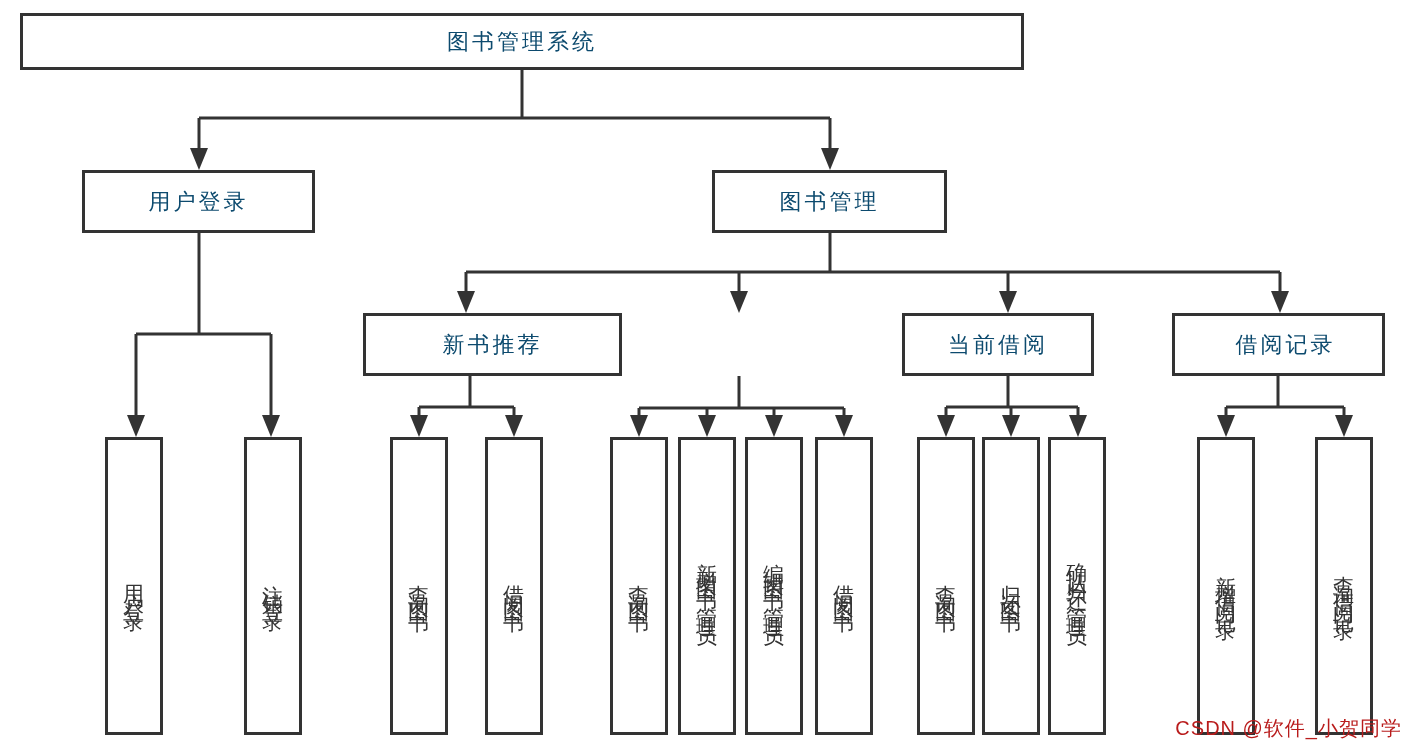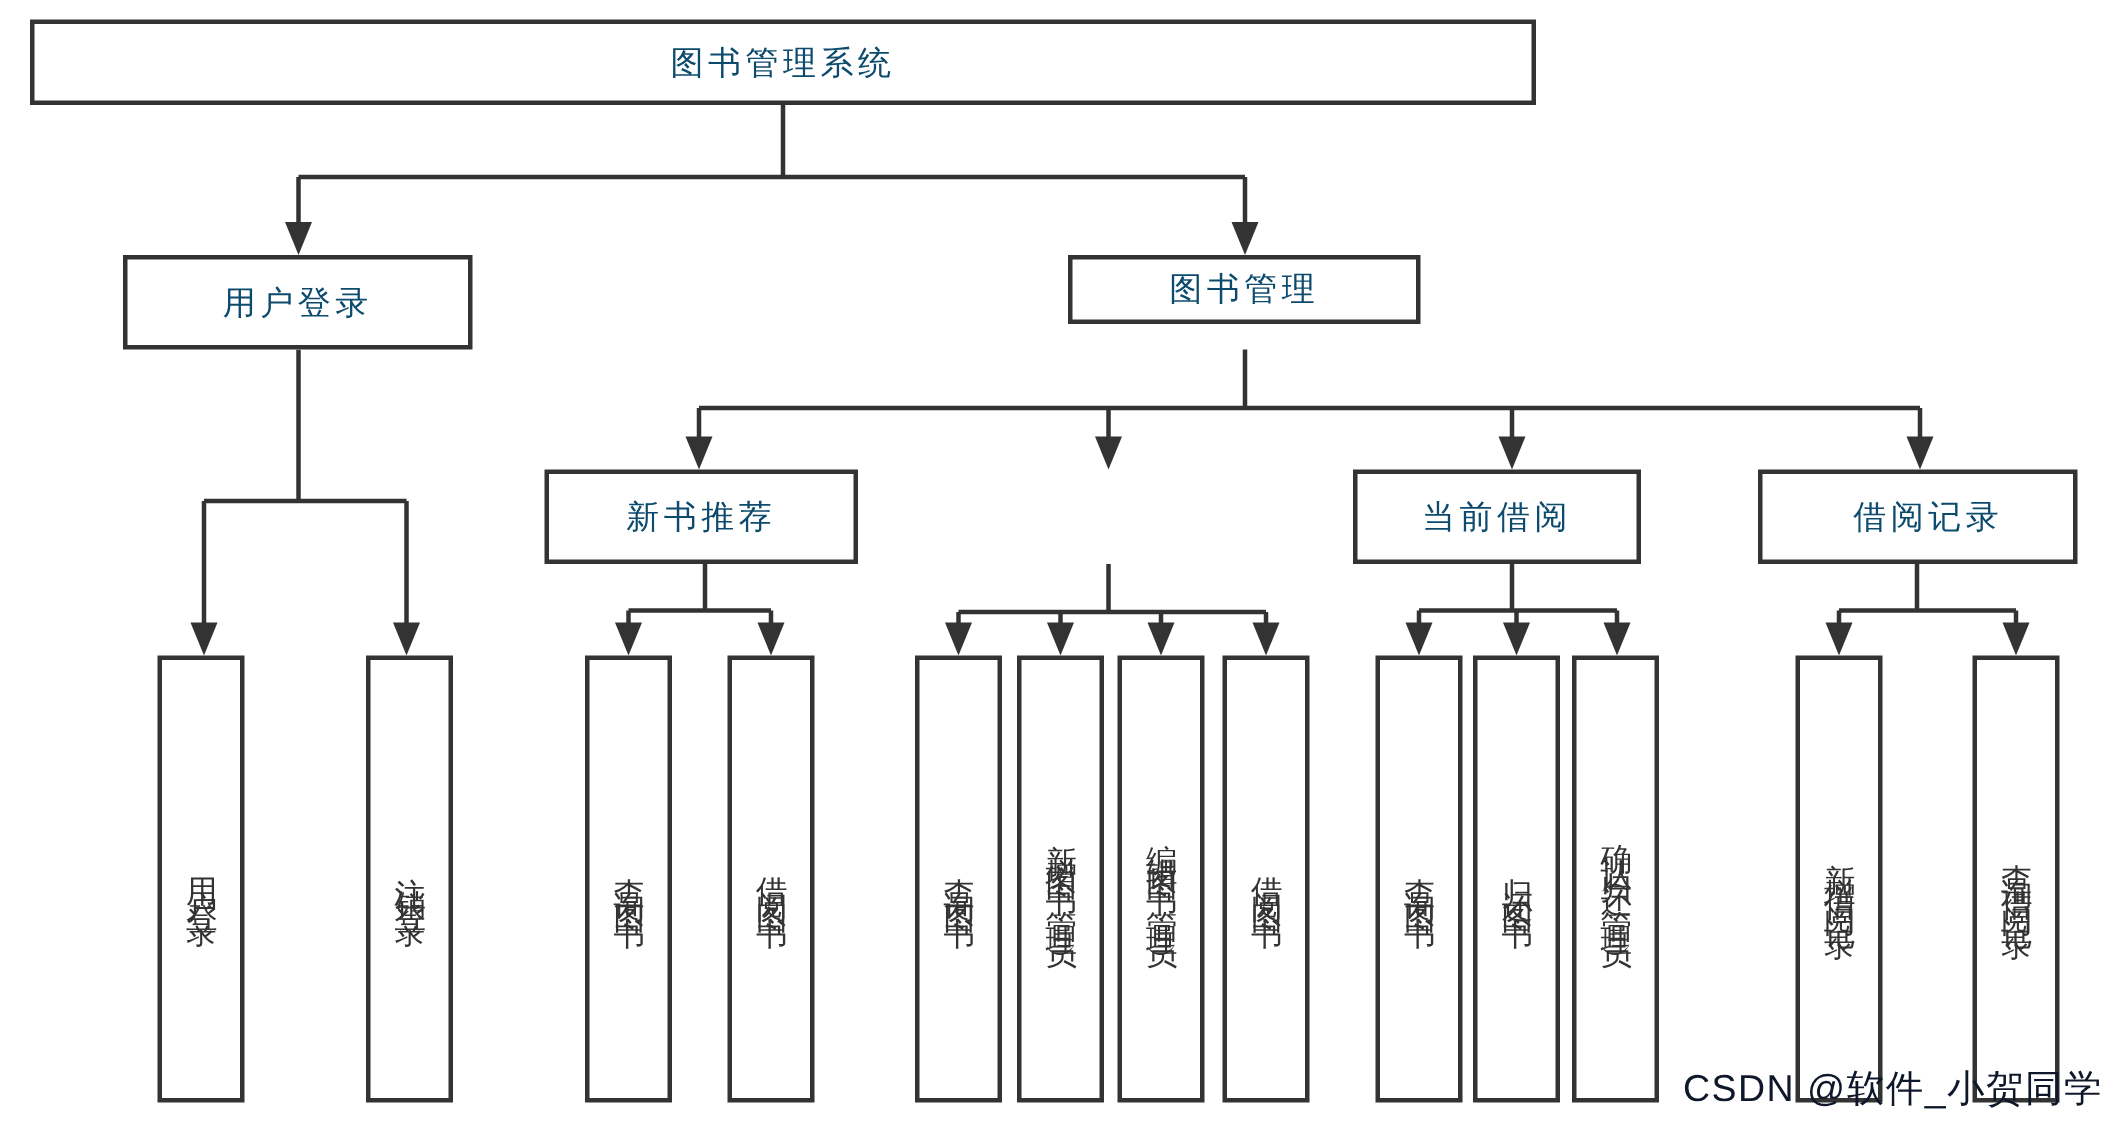--- a/index.html
+++ b/index.html
@@ -22,23 +22,23 @@
     display: flex;
     align-items: center;
     justify-content: center;
     font-size: 22px;
     letter-spacing: 3px;
     color: #0c4a6e;
     white-space: nowrap;
   }
   .root   { left: 20px;   top: 13px;  width: 1004px; height: 57px; }
   .lv2-a  { left: 82px;   top: 170px; width: 233px;  height: 63px; }
-  .lv2-b  { left: 712px;  top: 170px; width: 235px;  height: 46px; font-family: Liberation Serif, serif; }
+  .lv2-b  { left: 712px;  top: 170px; width: 235px;  height: 63px; font-family: Liberation Serif, serif; }
   .lv3    { top: 313px; height: 63px; }
-  .lv3-a  { left: 363px;  width: 209px; }
+  .lv3-a  { left: 363px;  width: 259px; }
   .lv3-b  { left: 632px;  width: 215px; }
   .lv3-c  { left: 902px;  width: 192px; }
   .lv3-d  { left: 1172px; width: 213px; padding-left: 14px; }
 
   .leaf {
     position: absolute;
     box-sizing: border-box;
     top: 437px;
     width: 58px;
     height: 298px;
@@ -61,22 +61,22 @@
   .lf5  { left: 610px; }  .lf6  { left: 678px; }
   .lf7  { left: 745px; }  .lf8  { left: 815px; }
   .lf9  { left: 917px; }  .lf10 { left: 982px; }
   .lf11 { left: 1048px; }
   .lf12 { left: 1197px; } .lf13 { left: 1315px; }
 
   .watermark {
     position: absolute;
     right: 3px;
     bottom: 5px;
-    font-size: 25px;
-    color: #0f172a;
+    font-size: 20px;
+    color: #b91c1c;
     letter-spacing: 1px;
     white-space: nowrap;
   }
 </style>
 </head>
 <body>
 
 <div class="canvas">
 
   <svg class="wires" viewBox="0 0 1405 747" xmlns="http://www.w3.org/2000/svg" aria-hidden="true">

